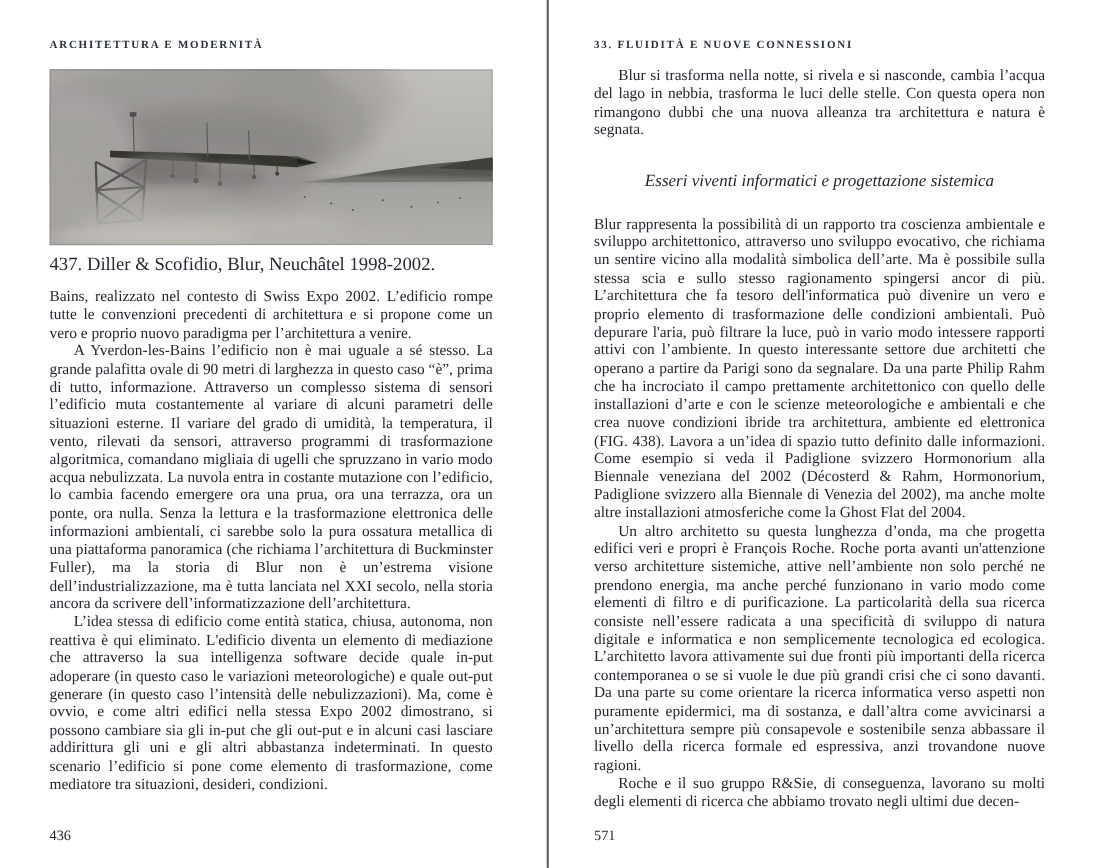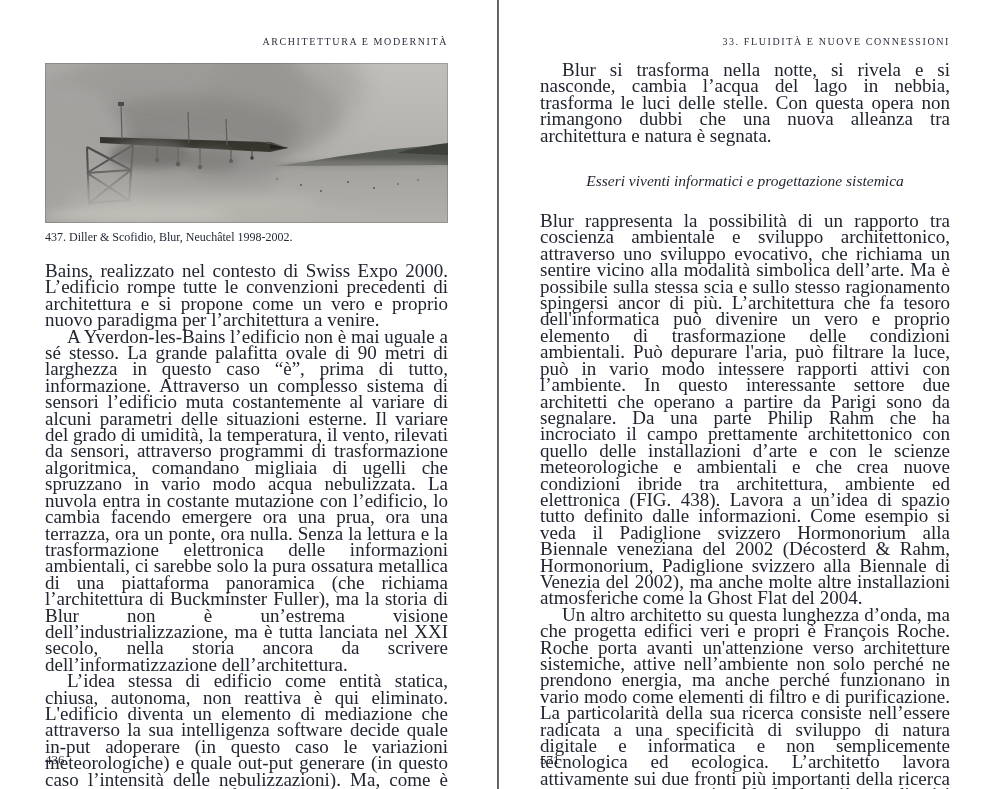--- a/index.html
+++ b/index.html
@@ -9,37 +9,37 @@
     color:#20242e;
   }
   .gutter-line{
     position:absolute;left:497px;top:0;width:2px;height:789px;
     background:linear-gradient(to right,#5a5a5a,#6e6e6e);
   }
   .page{position:absolute;top:0;height:789px;}
   .page-left{left:45px;width:403px;}
   .page-right{left:540px;width:410px;}
   .running-head{
-    position:absolute;top:36px;left:0;right:0;text-align:right;
+    position:absolute;top:36px;left:0;right:0;text-align:left;
     font-size:10px;letter-spacing:1.6px;color:#2a2f3d;
-    font-variant:small-caps;text-transform:uppercase;
+    font-variant:small-caps;text-transform:uppercase;font-weight:bold;
   }
   .figure-wrap{position:absolute;top:63px;left:0;width:403px;height:160px;}
   .figure-wrap svg{display:block;}
   .figure-border{position:absolute;inset:0;box-shadow:inset 0 0 0 1px rgba(70,70,70,.28);}
   .figure-caption{
     position:absolute;top:230px;left:0;right:0;
-    font-size:12px;color:#242835;
+    font-size:17px;color:#242835;
   }
   .body-text{position:absolute;left:0;right:0;}
   .page-left .body-text{top:263px;}
   .page-right .body-text{top:62px;}
   .body-text p{
     margin:0;text-align:justify;
-    font-size:19px;line-height:16.4px;
+    font-size:14px;line-height:16.4px;
     color:#21252f;
   }
   .body-text p.indent{text-indent:22px;}
   .section-heading{
     text-align:center;font-size:15.5px;color:#1f232e;
     margin:27px 0 22px 0;line-height:20px;font-weight:normal;font-style:italic;
   }
   .page-number{
     position:absolute;bottom:21px;left:0;right:0;text-align:left;
     font-size:13px;color:#242835;
@@ -158,21 +158,21 @@
         <circle cx="373" cy="117" r="0.8"></circle>
         <circle cx="232" cy="116" r="0.8"></circle>
       </g>
     </svg>
     <div class="figure-border"></div>
   </div>
 
   <div class="figure-caption">437. Diller &amp; Scofidio, Blur, Neuchâtel 1998-2002.</div>
 
   <div class="body-text">
-    <p>Bains, realizzato nel contesto di Swiss Expo 2000. L’edificio rompe tutte le convenzioni precedenti di architettura e si propone come un vero e proprio nuovo paradigma per l’architettura a venire.</p>
+    <p>Bains, realizzato nel contesto di Swiss Expo 2002. L’edificio rompe tutte le convenzioni precedenti di architettura e si propone come un vero e proprio nuovo paradigma per l’architettura a venire.</p>
     <p class="indent">A Yverdon-les-Bains l’edificio non è mai uguale a sé stesso. La grande palafitta ovale di 90 metri di larghezza in questo caso “è”, prima di tutto, informazione. Attraverso un complesso sistema di sensori l’edificio muta costantemente al variare di alcuni parametri delle situazioni esterne. Il variare del grado di umidità, la temperatura, il vento, rilevati da sensori, attraverso programmi di trasformazione algoritmica, comandano migliaia di ugelli che spruzzano in vario modo acqua nebulizzata. La nuvola entra in costante mutazione con l’edificio, lo cambia facendo emergere ora una prua, ora una terrazza, ora un ponte, ora nulla. Senza la lettura e la trasformazione elettronica delle informazioni ambientali, ci sarebbe solo la pura ossatura metallica di una piattaforma panoramica (che richiama l’architettura di Buckminster Fuller), ma la storia di Blur non è un’estrema visione dell’industrializzazione, ma è tutta lanciata nel XXI secolo, nella storia ancora da scrivere dell’informatizzazione dell’architettura.</p>
     <p class="indent">L’idea stessa di edificio come entità statica, chiusa, autonoma, non reattiva è qui eliminato. L'edificio diventa un elemento di mediazione che attraverso la sua intelligenza software decide quale in-put adoperare (in questo caso le variazioni meteorologiche) e quale out-put generare (in questo caso l’intensità delle nebulizzazioni). Ma, come è ovvio, e come altri edifici nella stessa Expo 2002 dimostrano, si possono cambiare sia gli in-put che gli out-put e in alcuni casi lasciare addirittura gli uni e gli altri abbastanza indeterminati. In questo scenario l’edificio si pone come elemento di trasformazione, come mediatore tra situazioni, desideri, condizioni.</p>
   </div>
 
   <div class="page-number">436</div>
 </div>
 
 <div class="page page-right">
   <div class="running-head">33. FLUIDITÀ E NUOVE CONNESSIONI</div>
 

